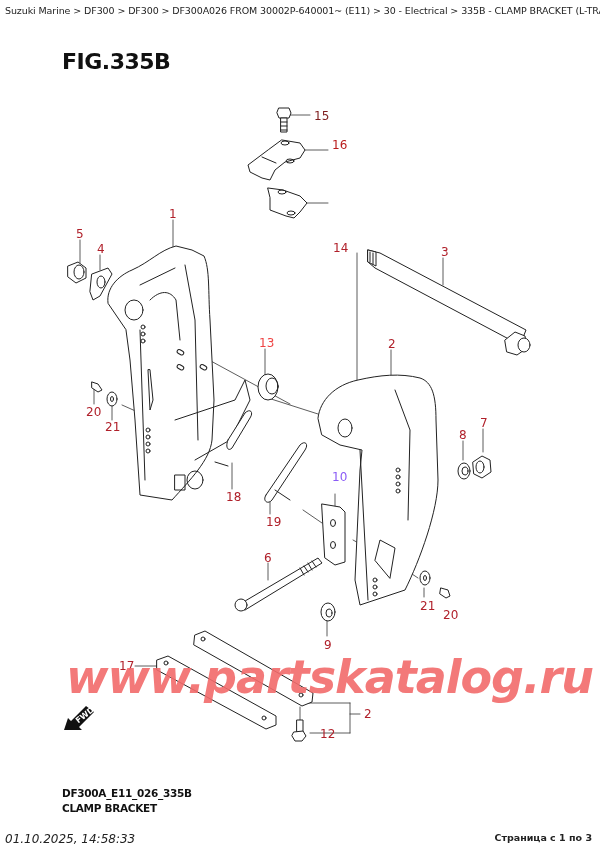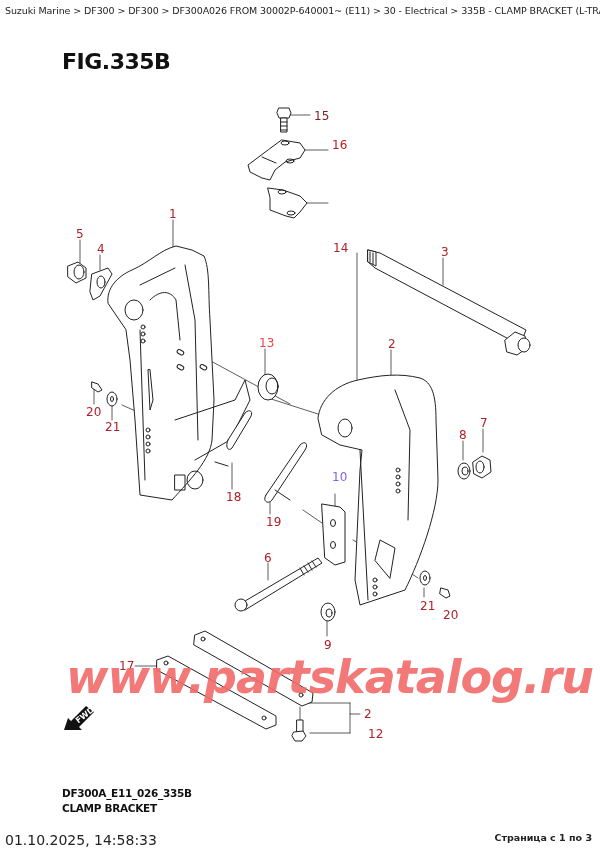--- a/index.html
+++ b/index.html
@@ -4,21 +4,21 @@
 <style>
   html, body { margin: 0; padding: 0; background: #ffffff; }
   body { width: 600px; height: 848px; position: relative; overflow: hidden; font-family: "DejaVu Sans", sans-serif; }
   .breadcrumb { position: absolute; left: 5px; top: 5px; font-size: 9.5px; color: #222; white-space: nowrap; letter-spacing: -0.1px; }
   .fig-title { position: absolute; left: 62px; top: 49px; font-size: 22px; font-weight: bold; color: #111; font-family: "DejaVu Sans", sans-serif; letter-spacing: -0.5px; }
   .diagram { position: absolute; left: 0; top: 0; width: 600px; height: 848px; }
   .callout { position: absolute; font-size: 12px; color: #b0202a; font-family: "DejaVu Sans", sans-serif; line-height: 1; }
   .watermark { position: absolute; left: 66px; top: 650px; font-size: 46px; font-weight: bold; font-style: italic; color: #f26b6b; opacity: 0.9; font-family: "DejaVu Sans", sans-serif; letter-spacing: -1px; white-space: nowrap; }
   .caption-code { position: absolute; left: 62px; top: 787px; font-size: 10.5px; font-weight: bold; color: #111; letter-spacing: -0.3px; text-align: center; }
   .caption-name { position: absolute; left: 62px; top: 802px; font-size: 10.5px; font-weight: bold; color: #111; letter-spacing: -0.3px; }
-  .footer-left { position: absolute; left: 5px; top: 832px; font-size: 14px; color: #222; }
+  .footer-left { position: absolute; left: 5px; top: 832px; font-size: 12px; color: #222; font-style: italic; }
   .footer-right { position: absolute; right: 8px; top: 832px; font-size: 9.5px; color: #222; font-weight: bold; }
   .fwd { position: absolute; left: 62px; top: 700px; }
 </style>
 </head>
 <body>
 
 <div class="breadcrumb">Suzuki Marine &gt; DF300 &gt; DF300 &gt; DF300A026 FROM 30002P-640001~ (E11) &gt; 30 - Electrical &gt; 335B - CLAMP BRACKET (L-TRANSOM)</div>
 <div class="fig-title">FIG.335B</div>
 
 <svg class="diagram" width="600" height="848" viewBox="0 0 600 848" fill="none" stroke="#222" stroke-width="1" stroke-linejoin="round" stroke-linecap="round">
@@ -221,21 +221,21 @@
     <span class="callout" style="left: 388px; top: 338px; color: rgb(176, 32, 42);">2</span>
     <span class="callout" style="left: 441px; top: 246px; color: rgb(176, 32, 42);">3</span>
     <span class="callout" style="left: 97px; top: 243px; color: rgb(176, 32, 42);">4</span>
     <span class="callout" style="left: 76px; top: 228px; color: rgb(176, 32, 42);">5</span>
     <span class="callout" style="left: 264px; top: 552px; color: rgb(176, 32, 42);">6</span>
     <span class="callout" style="left: 480px; top: 417px; color: rgb(176, 32, 42);">7</span>
     <span class="callout" style="left: 459px; top: 429px; color: rgb(176, 32, 42);">8</span>
     <span class="callout" style="left: 324px; top: 639px; color: rgb(176, 32, 42);">9</span>
     <span class="callout" style="left: 332px; top: 471px; color: #8b5cf6;">10</span>
     <span class="callout" style="left: 364px; top: 708px; color: rgb(176, 32, 42);">2</span>
-    <span class="callout" style="left: 320px; top: 728px; color: rgb(176, 32, 42); margin-left: 48px;">12</span>
+    <span class="callout" style="left: 320px; top: 728px; color: rgb(176, 32, 42);">12</span>
     <span class="callout" style="left: 259px; top: 337px; color: #ef4444;">13</span>
     <span class="callout" style="left: 333px; top: 198px; color: rgb(176, 32, 42); margin-top: 44px;">14</span>
     <span class="callout" style="left: 314px; top: 110px; color: #7f1d1d;">15</span>
     <span class="callout" style="left: 332px; top: 139px; color: #b91c1c;">16</span>
     <span class="callout" style="left: 119px; top: 660px; color: rgb(176, 32, 42);">17</span>
     <span class="callout" style="left: 226px; top: 491px; color: rgb(176, 32, 42);">18</span>
     <span class="callout" style="left: 266px; top: 516px; color: rgb(176, 32, 42);">19</span>
     <span class="callout" style="left: 86px; top: 406px; color: rgb(176, 32, 42);">20</span>
     <span class="callout" style="left: 443px; top: 609px; color: rgb(176, 32, 42);">20</span>
     <span class="callout" style="left: 105px; top: 421px; color: rgb(176, 32, 42);">21</span>

